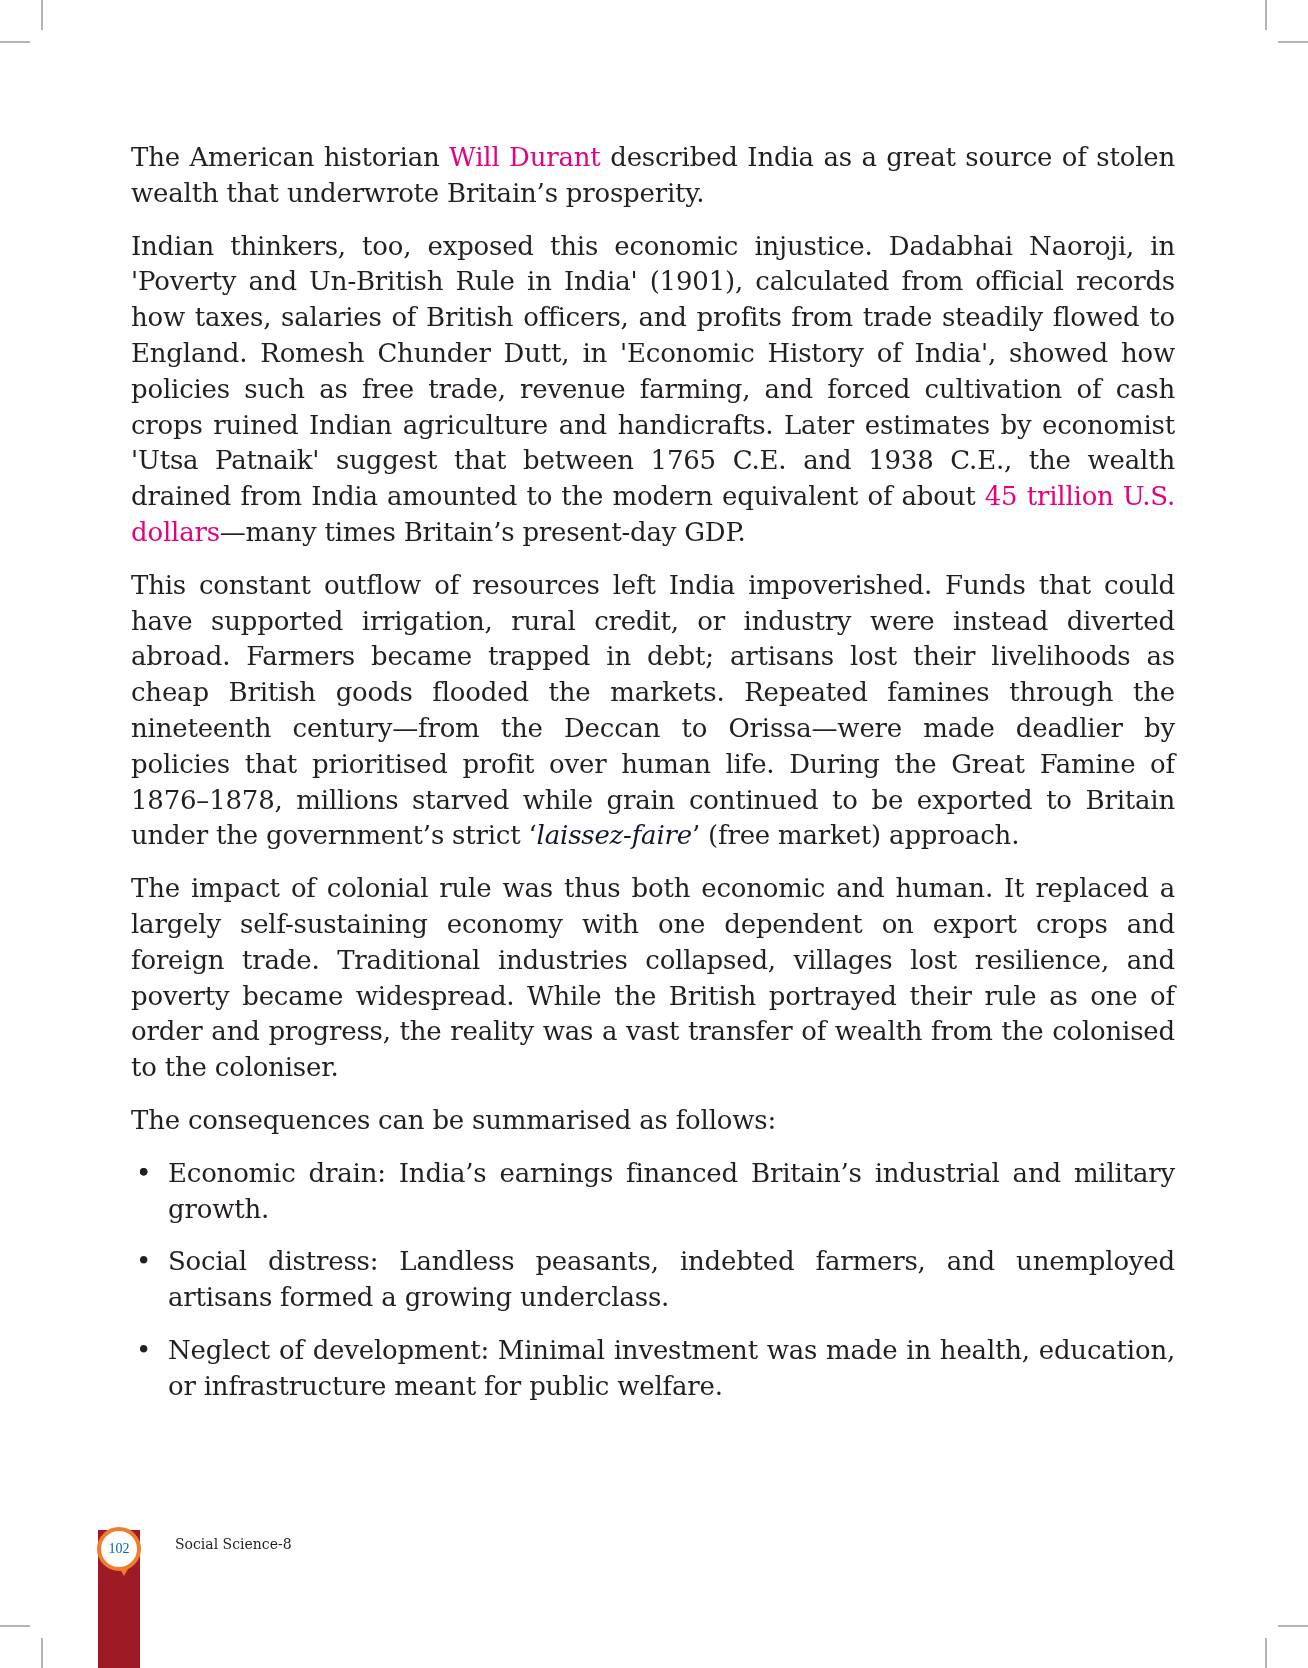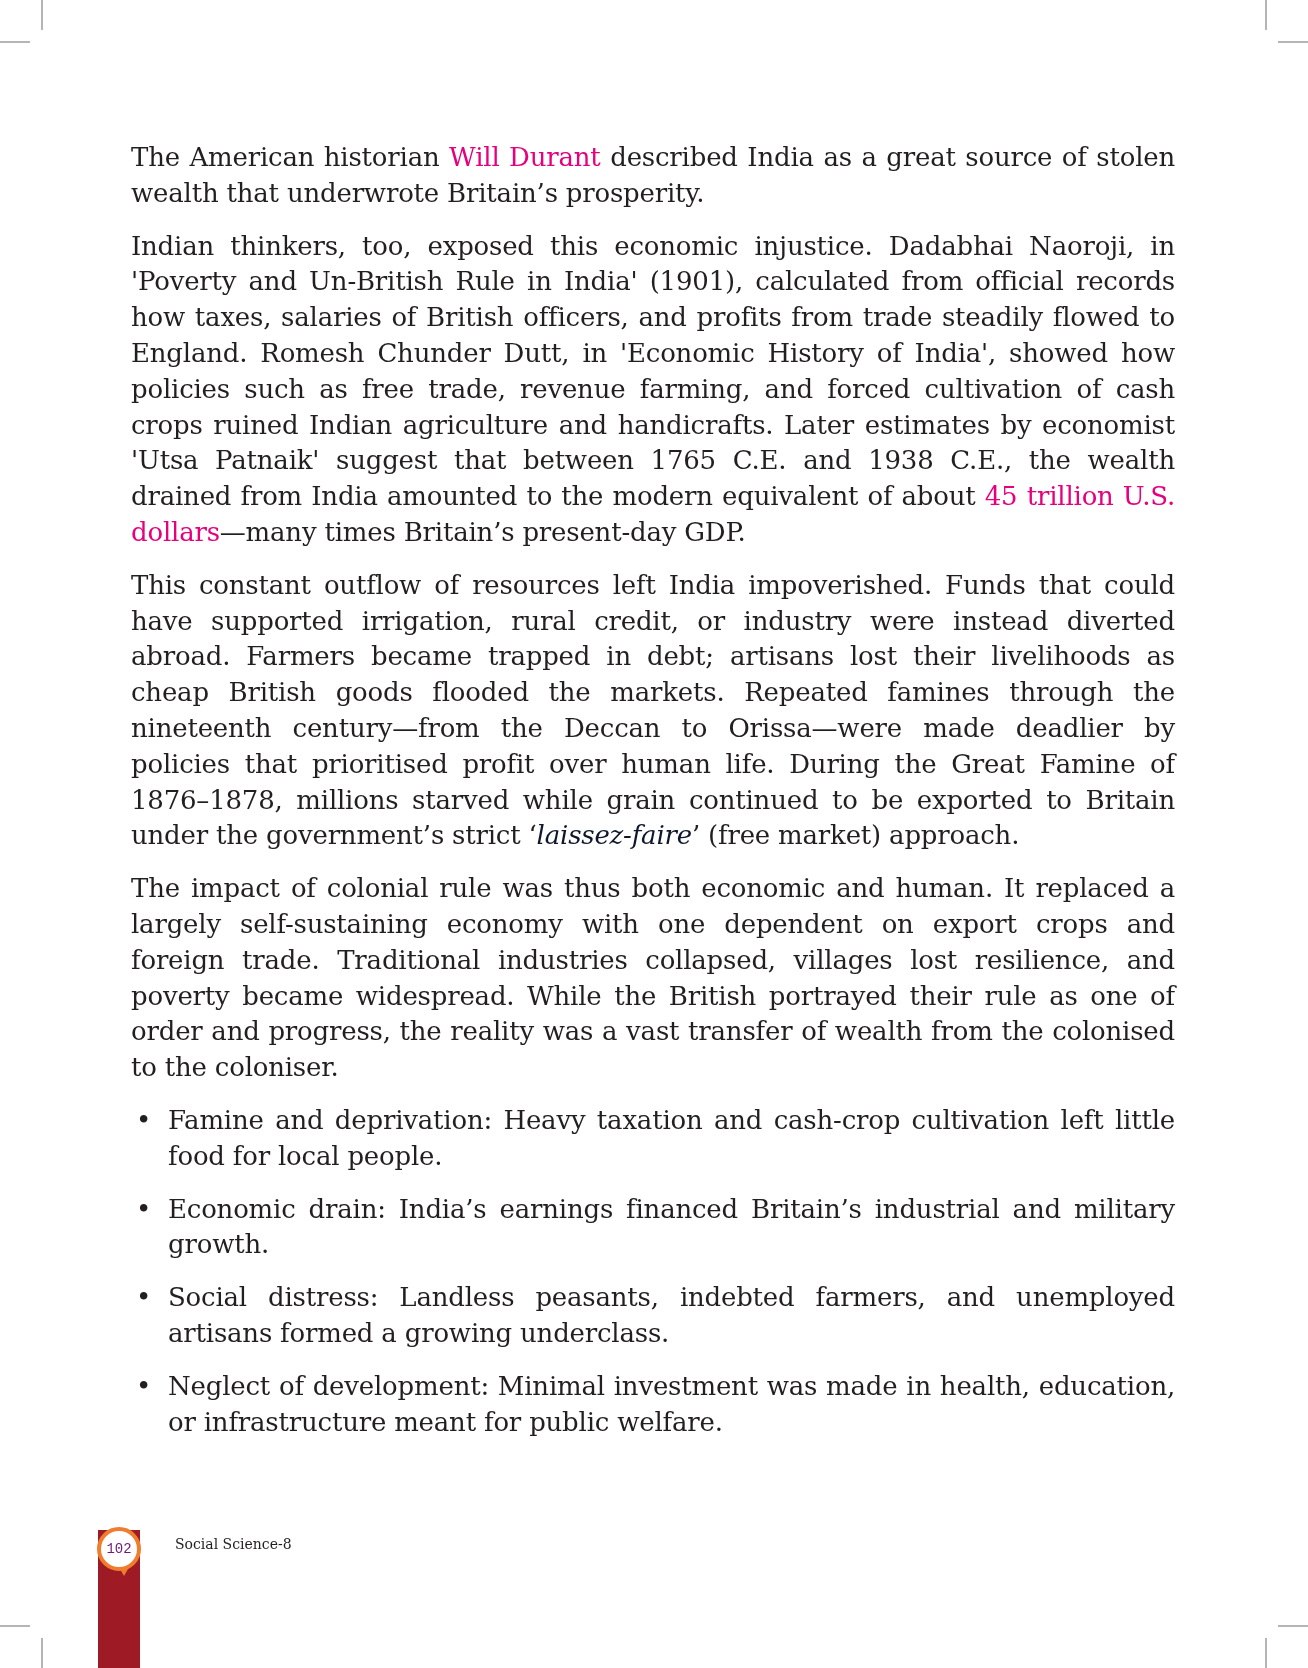--- a/index.html
+++ b/index.html
@@ -22,21 +22,21 @@
 
     ul.bullets { list-style: none; margin: 0; padding: 0; }
     ul.bullets li { position: relative; padding-left: 37px; margin: 0 0 17px 0; }
     ul.bullets li .dot { position: absolute; left: 5px; top: 0; }
 
     .page-marker { position: absolute; left: 98px; top: 1530px; width: 42px; height: 138px; background: #9e1b25; }
     .badge {
       position: absolute; left: 97px; top: 1527px; width: 44px; height: 44px;
       border-radius: 50%; background: #ffffff; border: 4px solid #f07d2e;
       box-sizing: border-box; display: flex; align-items: center; justify-content: center;
-      font-family: Liberation Mono, monospace; font-size: 14px; color: #701a75;
+      font-family: Liberation Serif, serif; font-size: 14px; color: #0369a1;
     }
     .badge-tail {
       position: absolute; left: 116px; top: 1562px; width: 0; height: 0;
       border-left: 8px solid transparent; border-right: 8px solid transparent;
       border-top: 14px solid #f07d2e;
     }
     .footer-title {
       position: absolute; left: 175px; top: 1536px;
       font-family: "DejaVu Serif", serif; font-size: 14px; color: #231f20;
     }
@@ -58,23 +58,24 @@
   <div class="content">
 
     <p><span> The American historian </span><span class="hl">Will Durant</span><span> described India as a great source of stolen wealth that underwrote Britain’s prosperity.</span></p>
 
     <p><span>Indian thinkers, too, exposed this economic injustice. Dadabhai Naoroji, in 'Poverty and Un-British Rule in India' (1901), calculated from official records how taxes, salaries of British officers, and profits from trade steadily flowed to England. Romesh Chunder Dutt, in 'Economic History of India', showed how policies such as free trade, revenue farming, and forced cultivation of cash crops ruined Indian agriculture and handicrafts. Later estimates by economist 'Utsa Patnaik' suggest that between 1765 C.E. and 1938 C.E., the wealth drained from India amounted to the modern equivalent of about </span><span class="hl">45 trillion U.S. dollars</span><span>—many times Britain’s present-day GDP.</span></p>
 
     <p><span>This constant outflow of resources left India impoverished. Funds that could have supported irrigation, rural credit, or industry were instead diverted abroad. Farmers became trapped in debt; artisans lost their livelihoods as cheap British goods flooded the markets. Repeated famines through the nineteenth century—from the Deccan to Orissa—were made deadlier by policies that prioritised profit over human life. During the Great Famine of 1876–1878, millions starved while grain continued to be exported to Britain under the government’s strict ‘</span><span class="hl-i">laissez-faire</span><span>’ (free market) approach.</span></p>
 
     <p>The impact of colonial rule was thus both economic and human. It replaced a largely self-sustaining economy with one dependent on export crops and foreign trade. Traditional industries collapsed, villages lost resilience, and poverty became widespread. While the British portrayed their rule as one of order and progress, the reality was a vast transfer of wealth from the colonised to the coloniser.</p>
 
+    <p>The consequences can be summarised as follows:</p>
 
     <ul class="bullets">
-      <li><span class="dot">•</span><span>Famine and deprivation: Heavy taxation and cash-crop cultivation left little food for local people.</span></li>
+      <li><span class="dot">•</span></li>
       <li><span class="dot">•</span><span>Economic drain: India’s earnings financed Britain’s industrial and military growth.</span></li>
       <li><span class="dot">•</span><span>Social distress: Landless peasants, indebted farmers, and unemployed artisans formed a growing underclass.</span></li>
       <li><span class="dot">•</span><span>Neglect of development: Minimal investment was made in health, education, or infrastructure meant for public welfare.</span></li>
     </ul>
   </div>
 
   <div class="page-marker"></div>
   <div class="badge-tail"></div>
   <div class="badge">
       <span>102</span>

